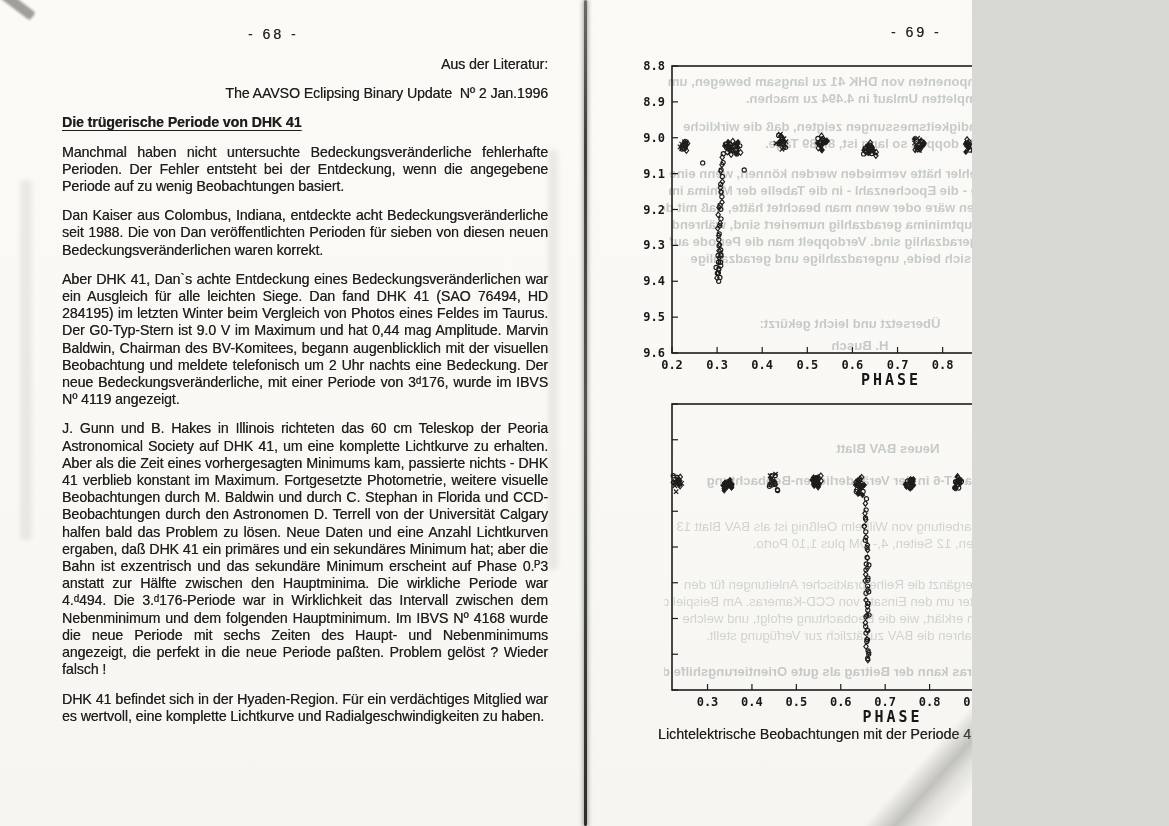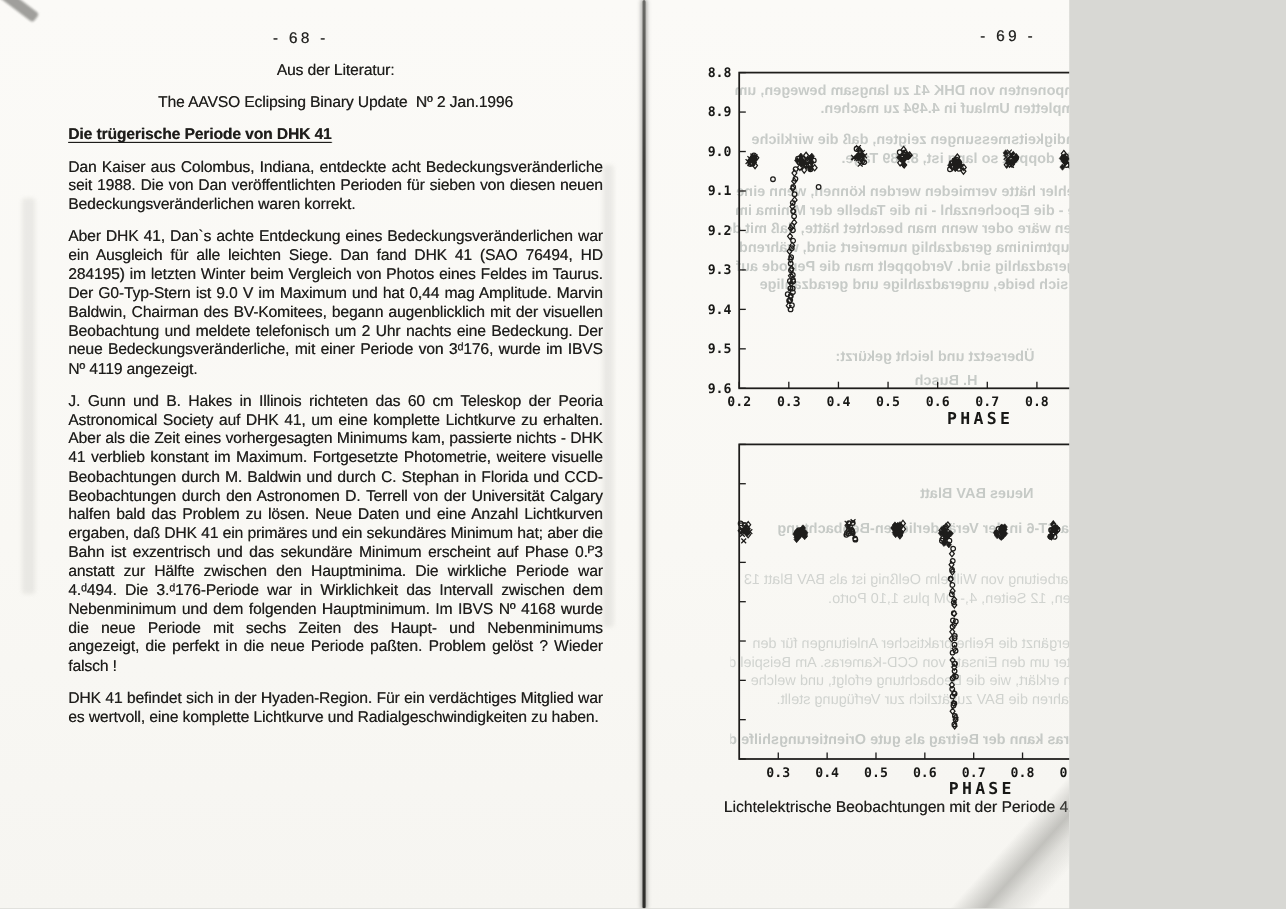--- a/index.html
+++ b/index.html
@@ -27,21 +27,21 @@
   .page-header{
     position:absolute;z-index:3;font-size:14px;letter-spacing:3px;color:#242422;
     text-shadow:0.3px 0 0 rgba(25,25,22,.6);
   }
   #col-left{
     position:absolute;left:62px;top:56px;width:486px;z-index:3;
     font-size:14.2px;line-height:17.2px;letter-spacing:-0.1px;
     text-shadow:0.3px 0 0 rgba(25,25,22,.65);
   }
   #col-left p{margin:0 0 12px 0;text-align:justify;}
-  #col-left .plain{text-align:center;}
+  #col-left .plain{text-align:right;}
   .doc-heading{
     display:inline-block;margin:0 0 12px 0;
     text-decoration:underline;text-underline-offset:3px;text-decoration-thickness:1.2px;font-weight:bold;
   }
   
   #ghost-layer{position:absolute;inset:0;z-index:1;}
   .ghost-line{
     position:absolute;transform:scaleX(-1);text-align:center;color:#76817e;
     filter:blur(0.4px);pointer-events:none;white-space:nowrap;overflow:hidden;
   }
@@ -64,20 +64,21 @@
   <div class="corner-br"></div>
   <div class="smudge" style="left:548px;top:150px;width:10px;height:420px;"></div>
   <div class="smudge" style="left:20px;top:180px;width:12px;height:360px;"></div>
 
   <div class="page-header" style="left:248px;top:26px;">-  68  -</div>
 
   <div id="col-left">
     <p class="plain">Aus der Literatur:</p>
     <p class="plain">The AAVSO Eclipsing Binary Update&nbsp;&nbsp;Nº 2 Jan.1996</p>
     <span class="doc-heading">Die trügerische Periode von DHK 41</span><br>
+    <p>Manchmal haben nicht untersuchte Bedeckungsveränderliche fehlerhafte Perioden. Der Fehler entsteht bei der Entdeckung, wenn die angegebene Periode auf zu wenig Beobachtungen basiert.</p>
     <p>Dan Kaiser aus Colombus, Indiana, entdeckte acht Bedeckungsveränderliche seit 1988. Die von Dan veröffentlichten Perioden für sieben von diesen neuen Bedeckungsveränderlichen waren korrekt.</p>
     <p>Aber DHK 41, Dan`s achte Entdeckung eines Bedeckungsveränderlichen war ein Ausgleich für alle leichten Siege. Dan fand DHK 41 (SAO 76494, HD 284195) im letzten Winter beim Vergleich von Photos eines Feldes im Taurus. Der G0-Typ-Stern ist 9.0 V im Maximum und hat 0,44 mag Amplitude. Marvin Baldwin, Chairman des BV-Komitees, begann augenblicklich mit der visuellen Beobachtung und meldete telefonisch um 2 Uhr nachts eine Bedeckung. Der neue Bedeckungsveränderliche, mit einer Periode von 3ᵈ176, wurde im IBVS Nº 4119 angezeigt.</p>
     <p>J. Gunn und B. Hakes in Illinois richteten das 60 cm Teleskop der Peoria Astronomical Society auf DHK 41, um eine komplette Lichtkurve zu erhalten. Aber als die Zeit eines vorhergesagten Minimums kam, passierte nichts  -  DHK 41 verblieb konstant im Maximum. Fortgesetzte Photometrie, weitere visuelle Beobachtungen durch M. Baldwin und durch C. Stephan in Florida und CCD-Beobachtungen durch den Astronomen D. Terrell von der Universität Calgary halfen bald das Problem zu lösen. Neue Daten und eine Anzahl Lichtkurven ergaben, daß DHK 41 ein primäres und ein sekundäres Minimum hat; aber die Bahn ist exzentrisch und das sekundäre Minimum erscheint auf Phase 0.ᴾ3 anstatt zur Hälfte zwischen den Hauptminima. Die wirkliche Periode war 4.ᵈ494. Die 3.ᵈ176-Periode war in Wirklichkeit das Intervall zwischen dem Nebenminimum und dem folgenden Hauptminimum. Im IBVS Nº 4168 wurde die neue Periode mit sechs Zeiten des Haupt- und Nebenminimums angezeigt, die perfekt in die neue Periode paßten. Problem gelöst ? Wieder falsch !</p>
     <p>DHK 41 befindet sich in der Hyaden-Region. Für ein verdächtiges Mitglied war es wertvoll, eine komplette Lichtkurve und Radialgeschwindigkeiten zu haben.</p>
   </div>
 
   <div class="page-header" style="left:848px;top:24px;margin-left:43px;">-  69  -</div>
 
   <div id="ghost-layer">
       <div class="ghost-line" style="left: 664px; width: 448px; top: 74px; font-size: 13.2px; font-weight: 700; opacity: 0.38;">läßt sich die Sternkomponenten von DHK 41 zu langsam bewegen, um</div>

